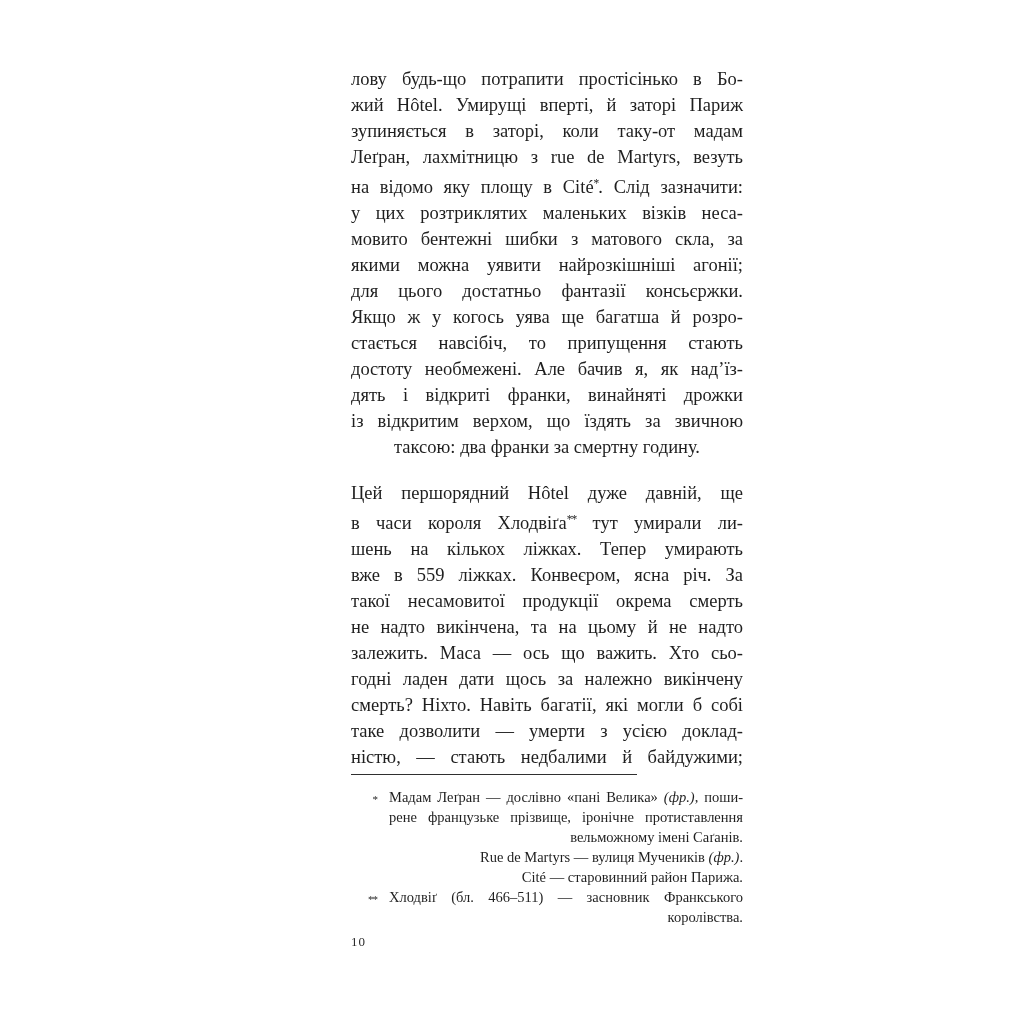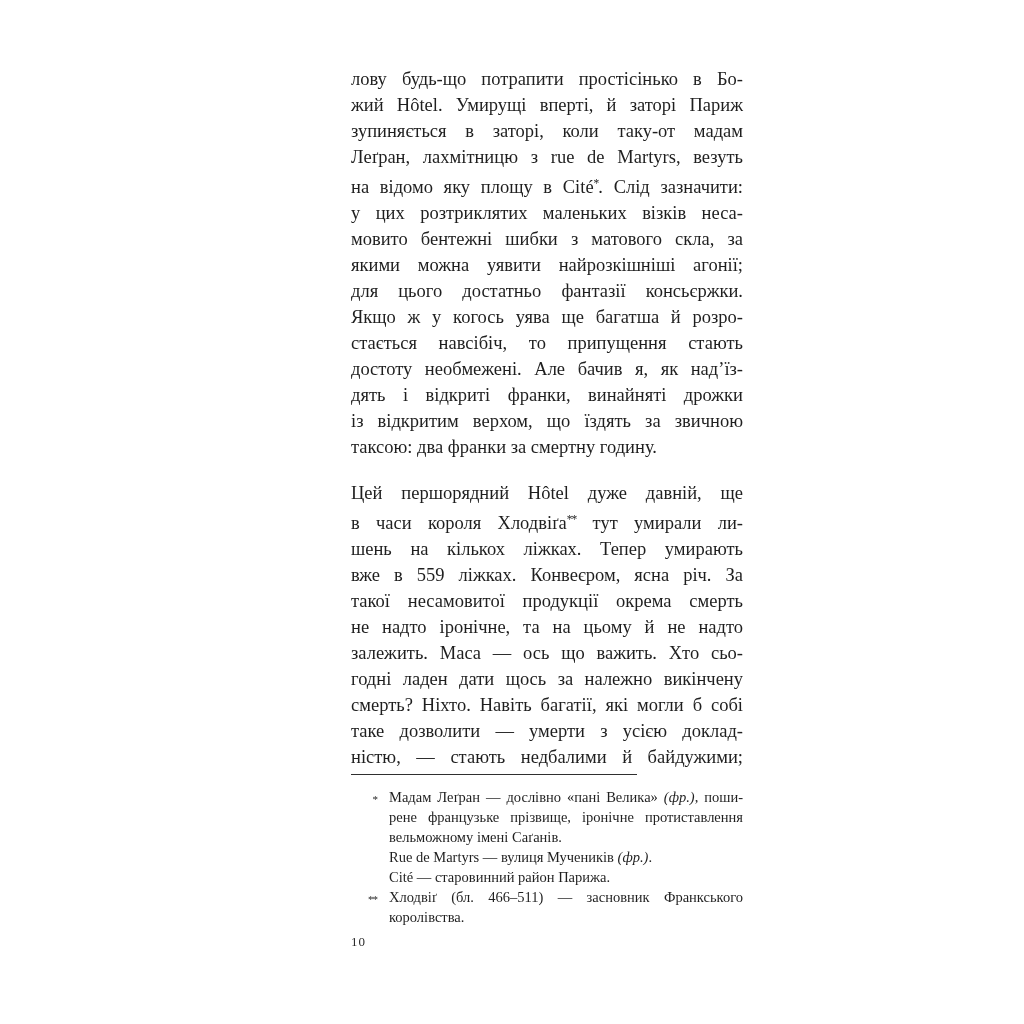--- a/index.html
+++ b/index.html
@@ -26,21 +26,21 @@
   .para {
     font-size: 18.5px;
     line-height: 26px;
     margin: 0;
   }
   .para + .para {
     margin-top: 20px;
   }
   .line {
     white-space: nowrap;
-    text-align: left;
+    text-align: center;
   }
   .line.just {
     white-space: normal;
     text-align: justify;
     text-align-last: justify;
   }
   .fnref {
     font-size: 62%;
     vertical-align: 6px;
     letter-spacing: -1px;
@@ -69,21 +69,21 @@
     letter-spacing: -1px;
     padding-top: 2px;
     line-height: 20px;
   }
   .fnlines {
     flex: 1 1 auto;
     font-size: 14.5px;
     line-height: 20px;
   }
   .fline {
-    text-align: left;
+    text-align: right;
   }
   .fline.just {
     text-align: justify;
     text-align-last: justify;
   }
   .it {
     font-style: italic;
   }
   .pagenum {
     position: absolute;
@@ -120,21 +120,21 @@
       <div class="line just">із відкритим верхом, що їздять за звичною</div>
       <div class="line">таксою: два франки за смертну годину.</div>
     </div>
 
     <div class="para">
       <div class="line just">Цей першорядний Hôtel дуже давній, ще</div>
       <div class="line just"><span>в часи короля Хлодвіґа</span><span class="fnref">**</span><span> тут умирали ли-</span></div>
       <div class="line just">шень на кількох ліжках. Тепер умирають</div>
       <div class="line just">вже в 559 ліжках. Конвеєром, ясна річ. За</div>
       <div class="line just">такої несамовитої продукції окрема смерть</div>
-      <div class="line just">не надто іронічне, та на цьому й не надто</div>
+      <div class="line just">не надто викінчена, та на цьому й не надто</div>
       <div class="line just">залежить. Маса — ось що важить. Хто сьо-</div>
       <div class="line just">годні ладен дати щось за належно викінчену</div>
       <div class="line just">смерть? Ніхто. Навіть багатії, які могли б собі</div>
       <div class="line just">таке дозволити — умерти з усією доклад-</div>
       <div class="line just">ністю, — стають недбалими й байдужими;</div>
     </div>
 
   </div>
 
   <div class="footnotes">

